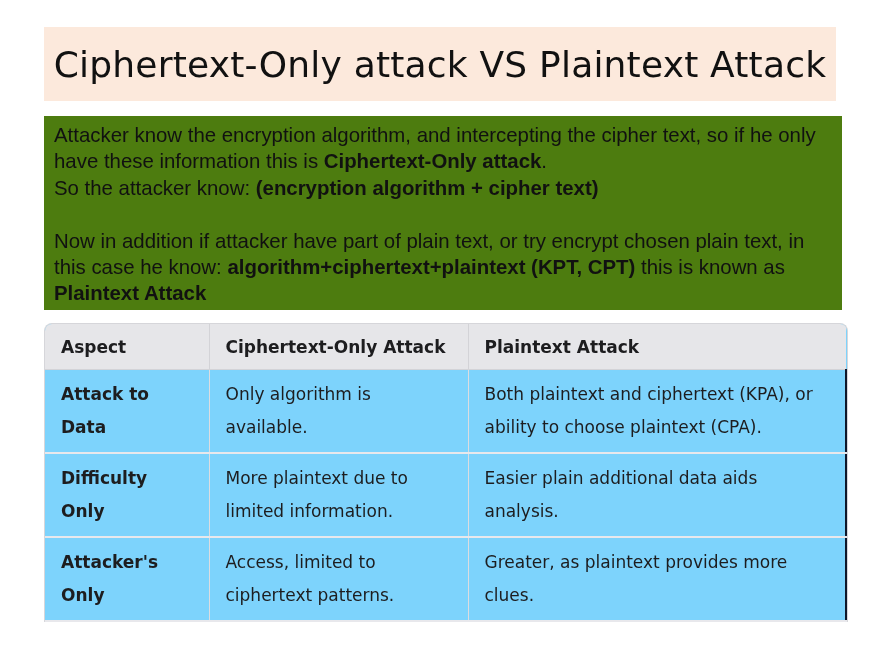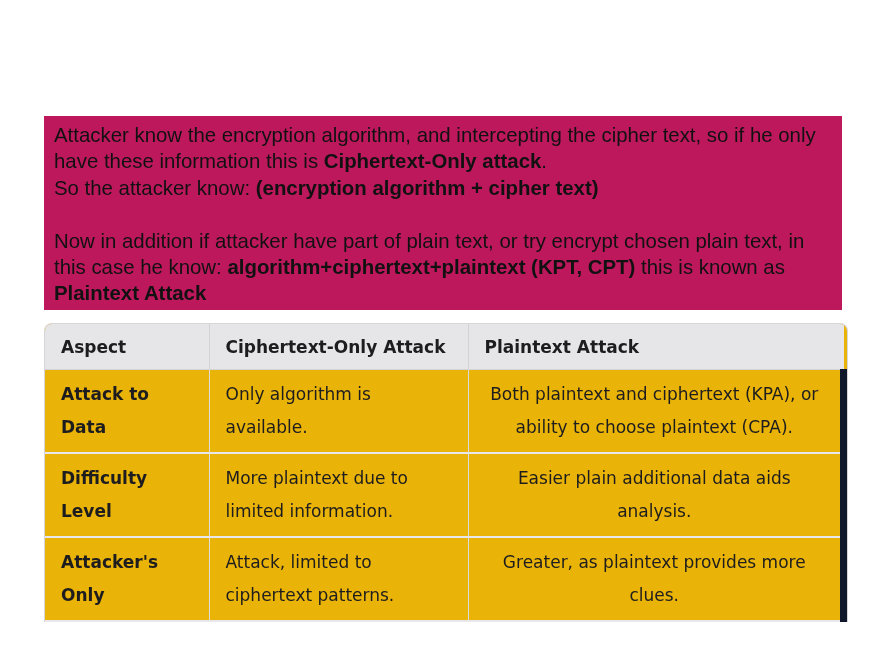--- a/index.html
+++ b/index.html
@@ -35,21 +35,21 @@
       color: #111111;
       letter-spacing: 0.2px;
       white-space: nowrap;
     }
     .desc-box {
       position: absolute;
       left: 44px;
       top: 116px;
       width: 798px;
       height: 194px;
-      background: #be185d;
+      background: #4d7c0f;
       box-sizing: border-box;
       padding: 6px 10px 0 10px;
       font-family: "Liberation Sans", sans-serif;
       font-size: 20.4px;
       line-height: 26.4px;
       color: #111111;
     }
     .desc-box p {
       margin: 0;
     }
@@ -62,21 +62,21 @@
     .table-wrap {
       position: absolute;
       left: 44px;
       top: 323px;
       width: 802px;
       border: 1px solid #d6d6da;
       border-bottom: none;
       border-top-left-radius: 8px;
       border-top-right-radius: 8px;
       overflow: hidden;
-      background: #eab308;
+      background: #7dd3fc;
     }
     table {
       border-collapse: collapse;
       width: 100%;
       table-layout: fixed;
       font-family: "DejaVu Sans", sans-serif;
       font-size: 17px;
       color: #1d1d1f;
     }
     col.c1 { width: 164px; }
@@ -94,30 +94,33 @@
     }
     thead th:last-child { border-right: none; }
     tbody td {
       vertical-align: top;
       padding: 8px 16px 8px 16px;
       line-height: 33px;
       height: 61px;
       border-right: 1px solid #dcdce0;
       border-bottom: 2px solid #e8e8ec;
     }
-    tbody td:last-child { border-right: 7px solid #0f172a; text-align: center; }
+    tbody td:last-child { border-right: 2px solid #0f172a; }
     tbody td.aspect {
       font-weight: bold;
     }
   </style>
 </head>
 <body>
 
 <div class="slide">
 
+  <div class="title-box">
+    <h1>Ciphertext-Only attack VS Plaintext Attack</h1>
+  </div>
 
   <div class="desc-box">
     <p><span>Attacker know the encryption algorithm, and intercepting the cipher text, so if he only have these information this is </span><b>Ciphertext-Only attack</b><span>.</span></p>
     <p><span>So the attacker know: </span><b>(encryption algorithm + cipher text)</b></p>
     <div class="spacer"></div>
     <p><span>Now in addition if attacker have part of plain text, or try encrypt chosen plain text, in this case he know: </span><b>algorithm+ciphertext+plaintext (KPT, CPT)</b><span> this is known as </span><b>Plaintext Attack</b></p>
   </div>
 
   <div class="table-wrap">
     <table>
@@ -133,26 +136,26 @@
           <th>Plaintext Attack</th>
         </tr>
       </thead>
       <tbody>
         <tr>
           <td class="aspect">Attack to Data</td>
           <td>Only algorithm is available.</td>
           <td>Both plaintext and ciphertext (KPA), or ability to choose plaintext (CPA).</td>
         </tr>
         <tr>
-          <td class="aspect">Difficulty Level</td>
+          <td class="aspect">Difficulty Only</td>
           <td>More plaintext due to limited information.</td>
           <td>Easier plain additional data aids analysis.</td>
         </tr>
         <tr>
           <td class="aspect">Attacker's Only</td>
-          <td>Attack, limited to ciphertext patterns.</td>
+          <td>Access, limited to ciphertext patterns.</td>
           <td>Greater, as plaintext provides more clues.</td>
         </tr>
       </tbody>
     </table>
   </div>
 
 </div>
 
 </body></html>

